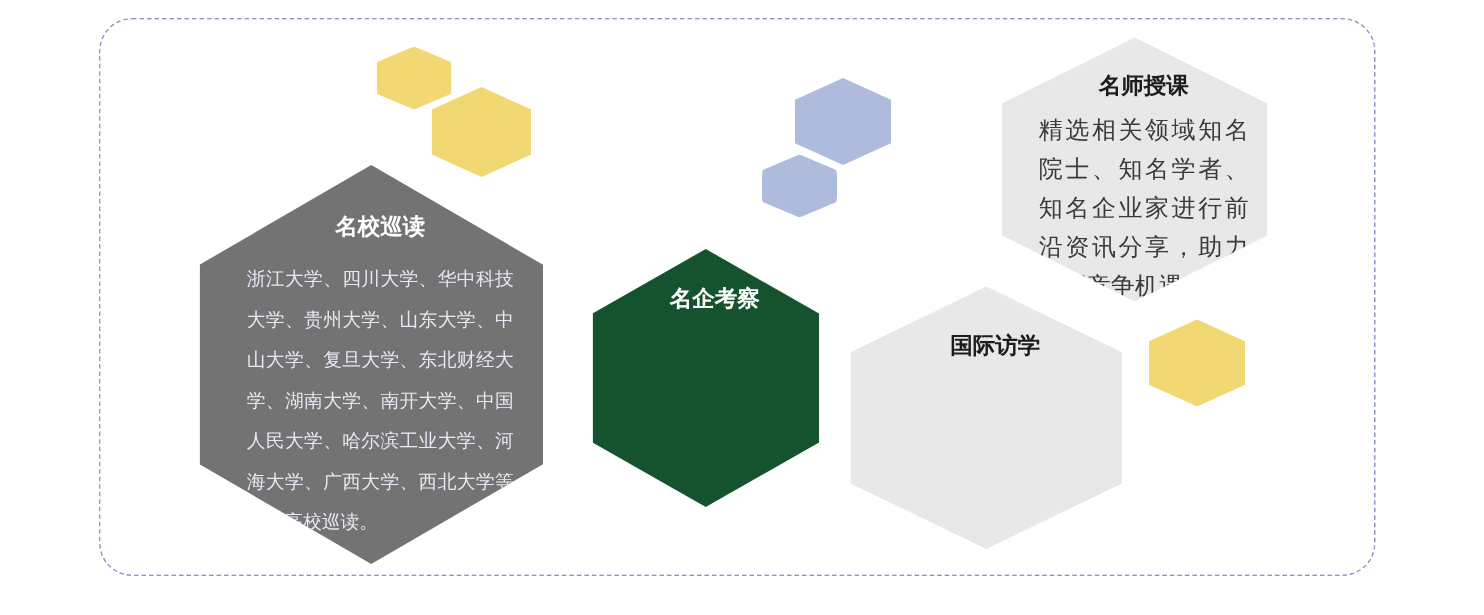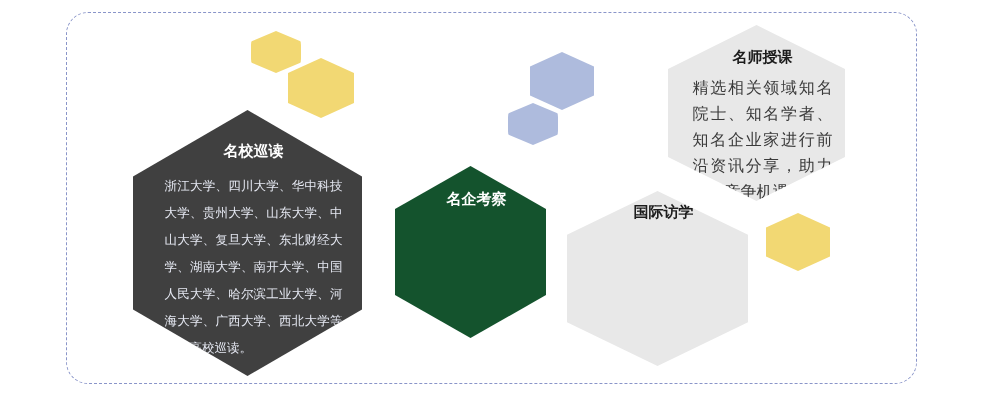--- a/index.html
+++ b/index.html
@@ -81,21 +81,21 @@
     text-align: center;
     white-space: nowrap;
   }
   .card-body {
     text-align: justify;
     text-align-last: left;
   }
   
   .card-a {
     left: 133px; top: 110px; width: 229px; height: 266px;
-    background: #404040;
+    background: #737373;
   }
   .card-a .card-title {
     margin-top: 32px;
     font-size: 15px;
     color: #ffffff;
   }
   .card-a .card-body {
     margin-top: 12px;
     width: 178px;
     font-size: 12.5px;
@@ -118,21 +118,21 @@
     font-size: 11.5px;
     line-height: 25px;
     color: #e6e9f3;
   }
   
   .card-c {
     left: 567px; top: 191px; width: 181px; height: 175px;
     background: #e8e8e8;
   }
   .card-c .card-title {
-    margin-top: 12px;
+    margin-top: 30px;
     font-size: 15px;
     color: #1c1c1c;
   }
   .card-c .card-body {
     margin-top: 8px;
     width: 150px;
     font-size: 12px;
     line-height: 26px;
     color: #3a3a3a;
   }

